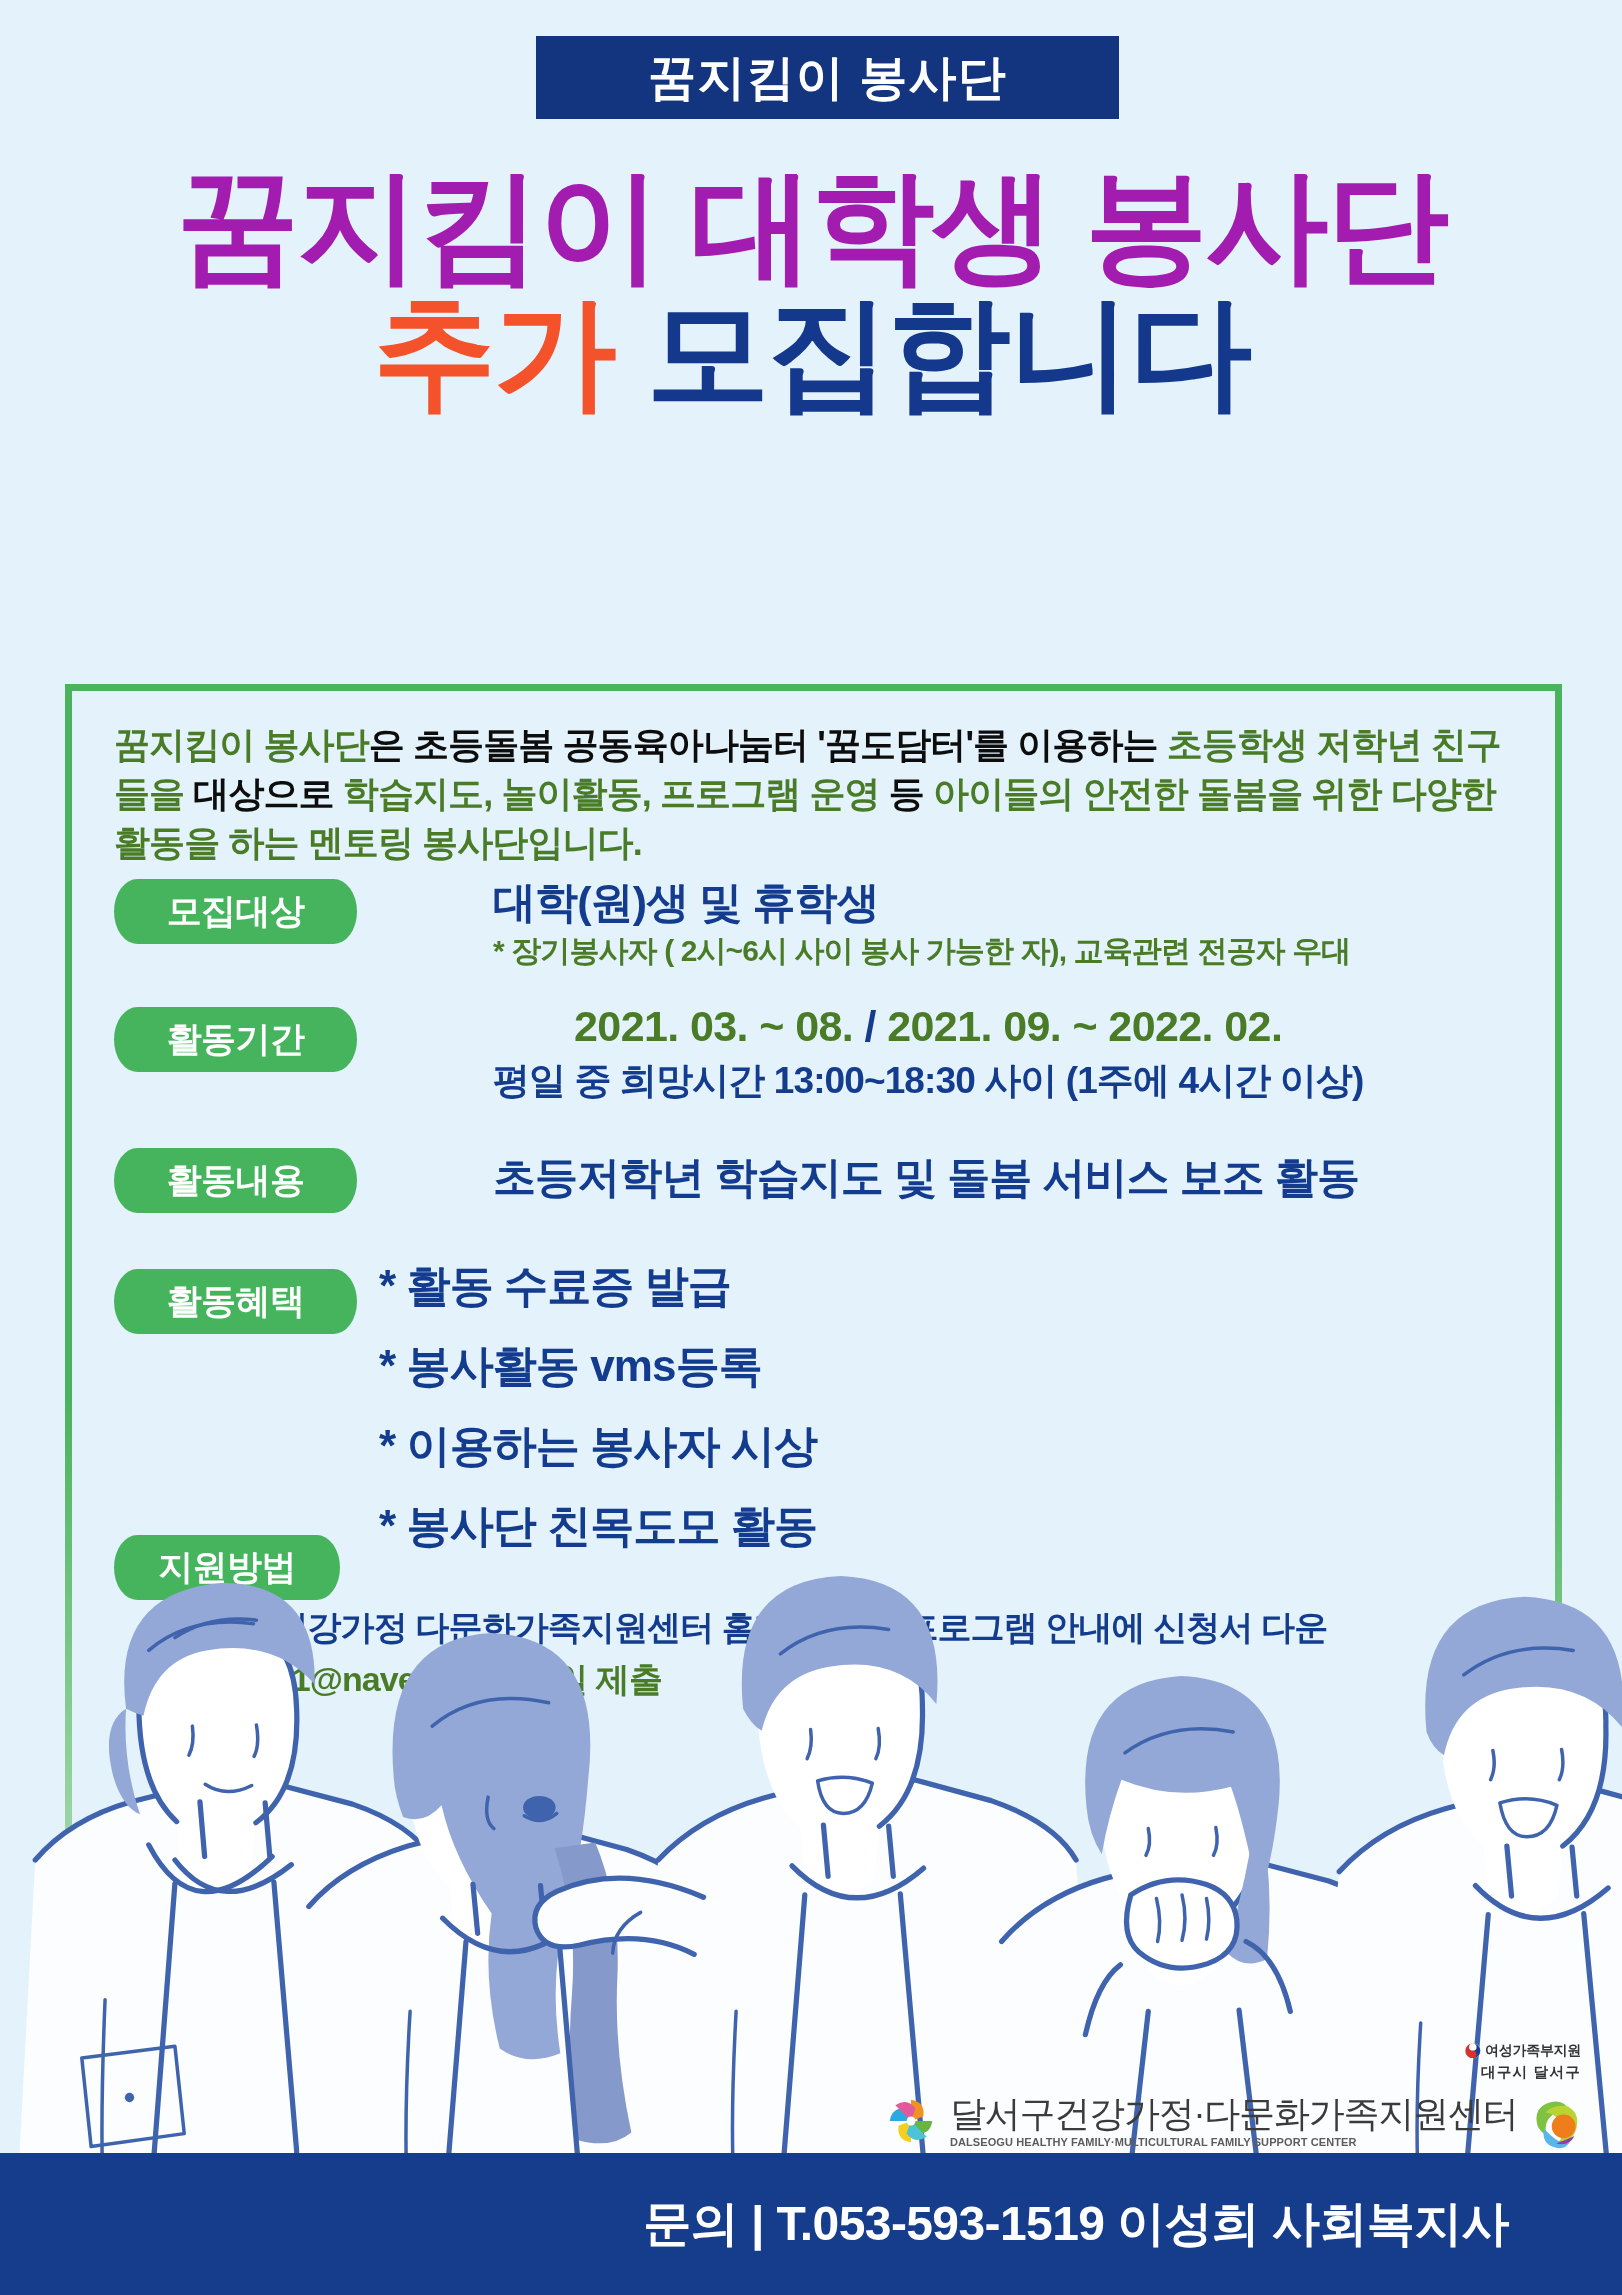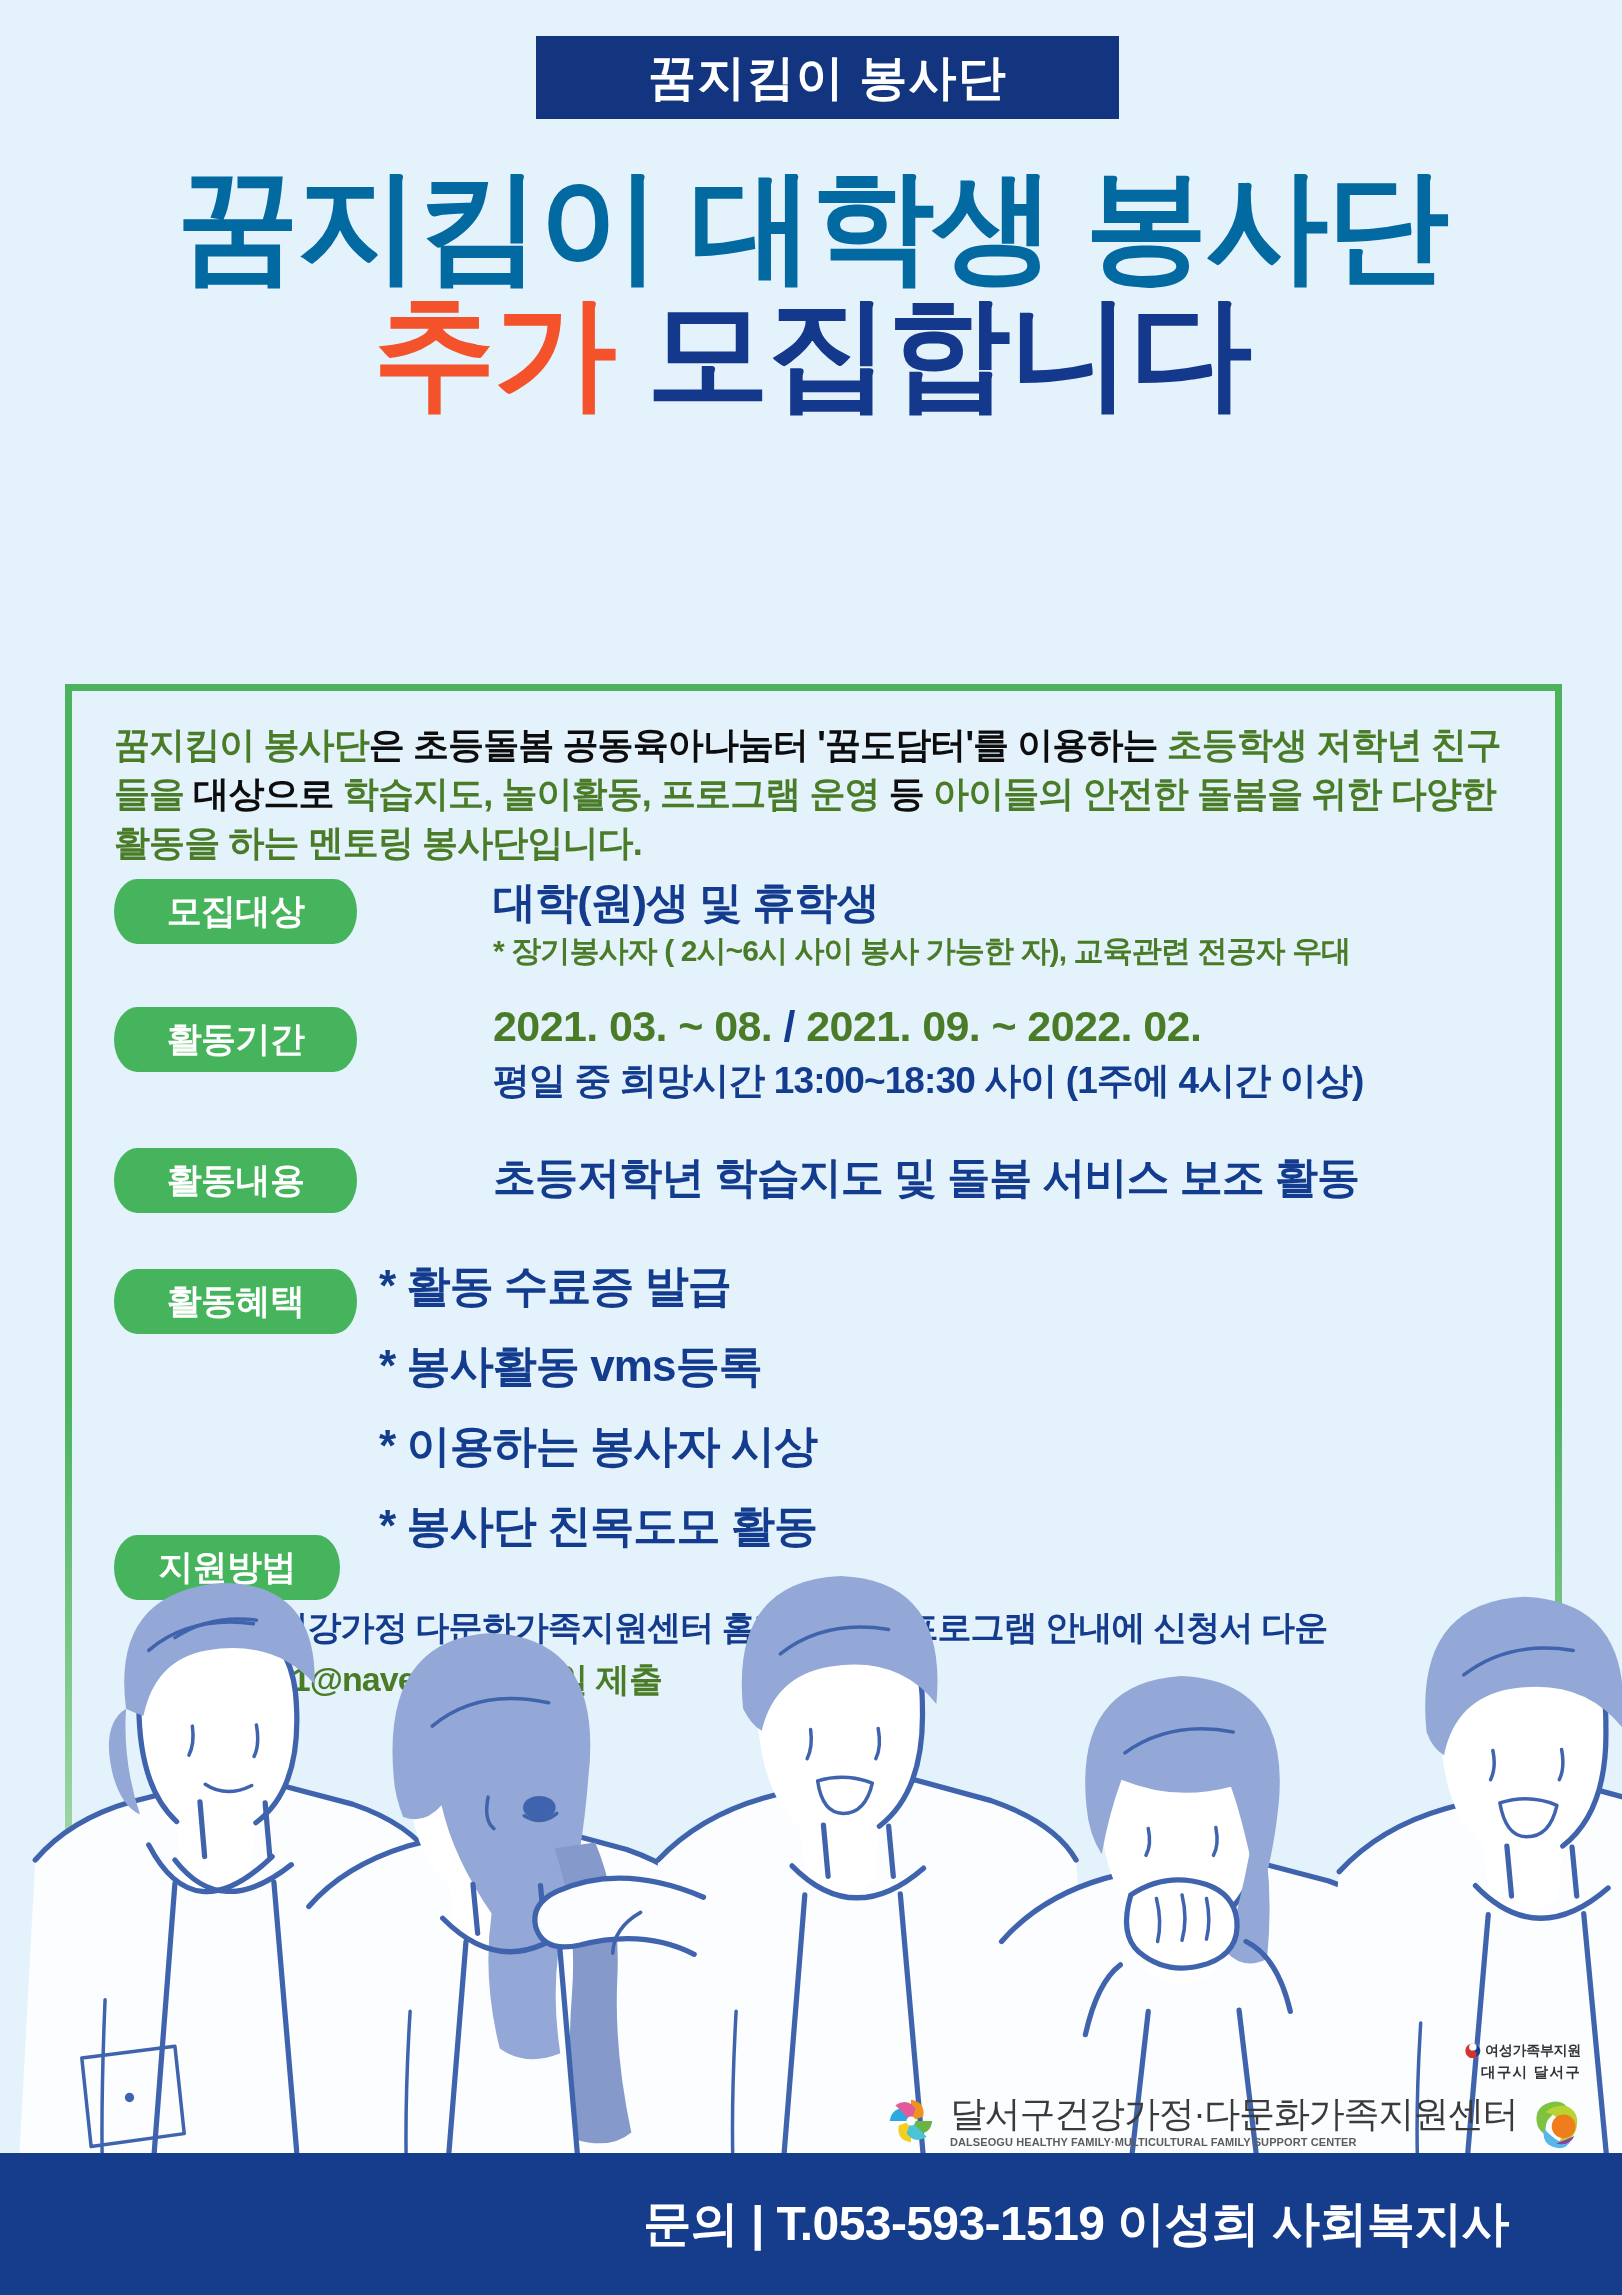--- a/index.html
+++ b/index.html
@@ -33,21 +33,21 @@
   }
 
   
   .title-block{
     position:absolute; left:0; top:157px; width:1623px;
     text-align:center;
   }
   .title-line1{
     font-size:123px;
     font-weight:900;
-    color:#0369a1;
+    color:#a21caf;
     letter-spacing:-2.3px;
     line-height:1.12;
     white-space:nowrap;
   }
   .title-line2{
     font-size:123px;
     font-weight:900;
     letter-spacing:-2.3px;
     line-height:1.12;
     white-space:nowrap;
@@ -242,21 +242,21 @@
   <div class="section" style="left:114px; top:879px;">
     <span class="pill">모집대상</span>
     <div class="sec-body" style="left:379px; top:-2.3px;">
       <div class="navy-lg">대학(원)생 및 휴학생</div>
       <div class="green-sm" style="margin-top:5.8px;">* 장기봉사자 ( 2시~6시 사이 봉사 가능한 자), 교육관련 전공자 우대</div>
     </div>
   </div>
 
   <div class="section" style="left:114px; top:1007px;">
     <span class="pill">활동기간</span>
-    <div class="sec-body" style="left:379px; top:-5.8px;">
+    <div class="sec-body" style="left:379px; top:-5.8px;text-align:center;">
       <div class="green-lg">
         <span>2021. 03. ~ 08.</span>
         <span class="navy-slash">/</span>
         <span>2021. 09. ~ 2022. 02.</span>
       </div>
       <div class="navy-md" style="margin-top:7px;">평일 중 희망시간 13:00~18:30 사이  (1주에 4시간 이상)</div>
     </div>
   </div>
 
   <div class="section" style="left:114px; top:1148px;">

